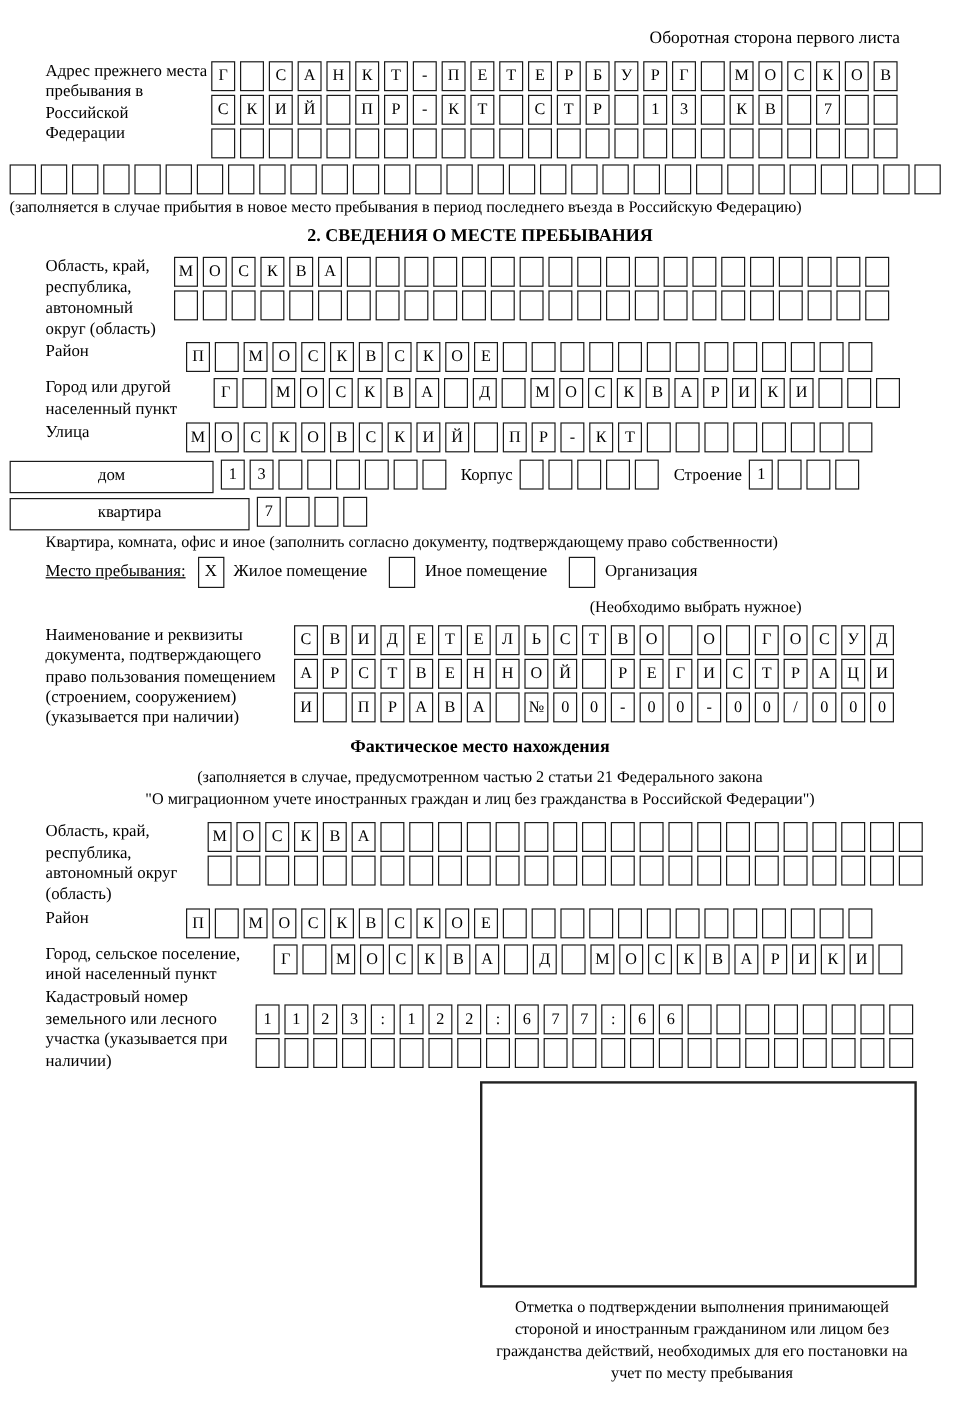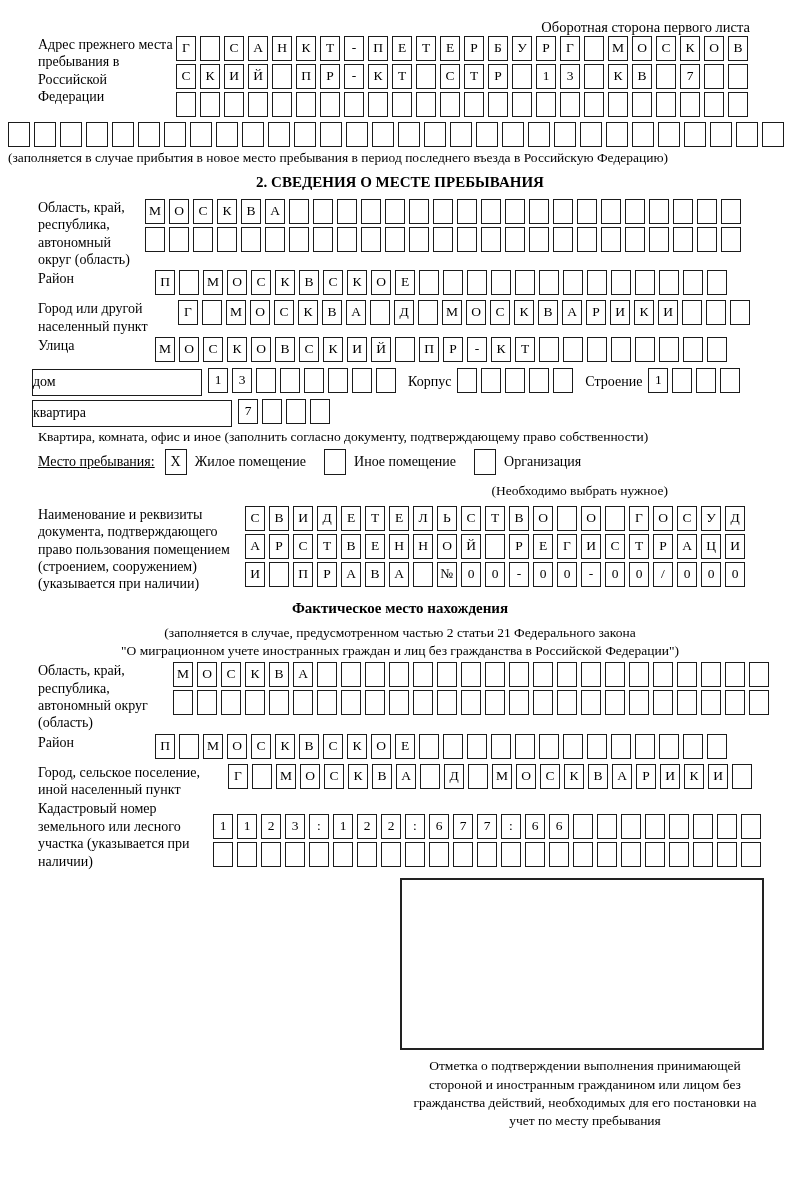--- a/index.html
+++ b/index.html
@@ -1,46 +1,46 @@
 <!DOCTYPE html>
 <html><head>
 <meta charset="utf-8">
 <style>
   html,body{margin:0;padding:0;background:#fff;color:#000;}
   .page{width:800px;height:1180px;box-sizing:border-box;padding:0 8px;position:relative;
         font-family:"Liberation Serif","DejaVu Serif",serif;overflow:hidden;}
-  .header-note{text-align:right;padding:19px 42px 0 0;font-size:14.5px;}
+  .header-note{text-align:right;padding:24px 42px 0 0;font-size:14.5px;}
   .field{display:flex;align-items:flex-start;margin-bottom:2px;}
   .flabel{font-size:14px;line-height:1.24;padding-left:30px;box-sizing:border-box;flex-shrink:0;}
   .lw168{width:168px;} .lw137{width:137px;} .lw147{width:147px;} .lw170{width:170px;}
   .lw237{width:237px;} .lw165{width:165px;} .lw220{width:220px;} .lw205{width:205px;}
   .rows{flex-grow:0;}
   .boxrow{white-space:nowrap;height:25px;margin-bottom:3px;}
   .cbox{display:inline-block;box-sizing:border-box;width:20px;height:25px;border:1.6px solid #1b1b1b;
         margin-right:4px;text-align:center;font-size:13.5px;line-height:21px;vertical-align:top;background:#fff;}
   .wide .cbox{width:22px;}
   .caption{font-size:13.5px;line-height:1.25;}
   .center{text-align:left;margin:1px 0 2px 0;}
   .left{padding-left:30px;margin:1px 0 3px 0;}
   .sec-title{text-align:center;font-weight:bold;font-size:15px;margin:7px 0 8px 0;}
   .inline-row{display:flex;align-items:center;margin:3px 0 2px 0;}
-  .namedbox{box-sizing:border-box;border:1.8px solid #1b1b1b;height:27px;
-            font-size:14px;line-height:24px;margin-left:24px;margin-right:6px;flex-shrink:0;}
+  .namedbox{box-sizing:border-box;border:1.8px solid #1b1b1b;height:27px;text-align:center;
+            font-size:14px;line-height:24px;margin-right:6px;flex-shrink:0;}
   .bw170{width:170px;} .bw200{width:200px;}
   .ilabel{font-size:14px;margin:0 6px 0 8px;white-space:nowrap;}
   .mesto{padding-left:30px;}
   .mlabel{font-size:14px;margin-right:10px;white-space:nowrap;text-decoration:underline;}
   .olabel{font-size:14px;margin:0 18px 0 8px;white-space:nowrap;}
   .checkbox{display:inline-block;box-sizing:border-box;width:22px;height:26px;border:1.6px solid #1b1b1b;
             text-align:center;font-size:14px;line-height:23px;flex-shrink:0;}
   .choosenote{width:660px;text-align:right;margin:8px 0 6px 0;}
   .fact-note{text-align:center;margin:0 0 2px 0;}
   .stamp-box{box-sizing:border-box;margin:8px 0 0 392px;width:364px;height:172px;border:2px solid #222;}
   .stamp-caption{margin:7px 0 0 396px;width:362px;text-align:center;font-size:13.5px;line-height:1.35;}
-  .mt6{margin-top:0;}
+  .mt6{margin-top:10px;}
 </style>
 </head>
 <body>
 
 <div class="page">
 
   <div class="header-note">Оборотная сторона первого листа</div>
 
   <div class="field mt6">
     <div class="flabel lw168">Адрес прежнего места пребывания в Российской Федерации</div>

